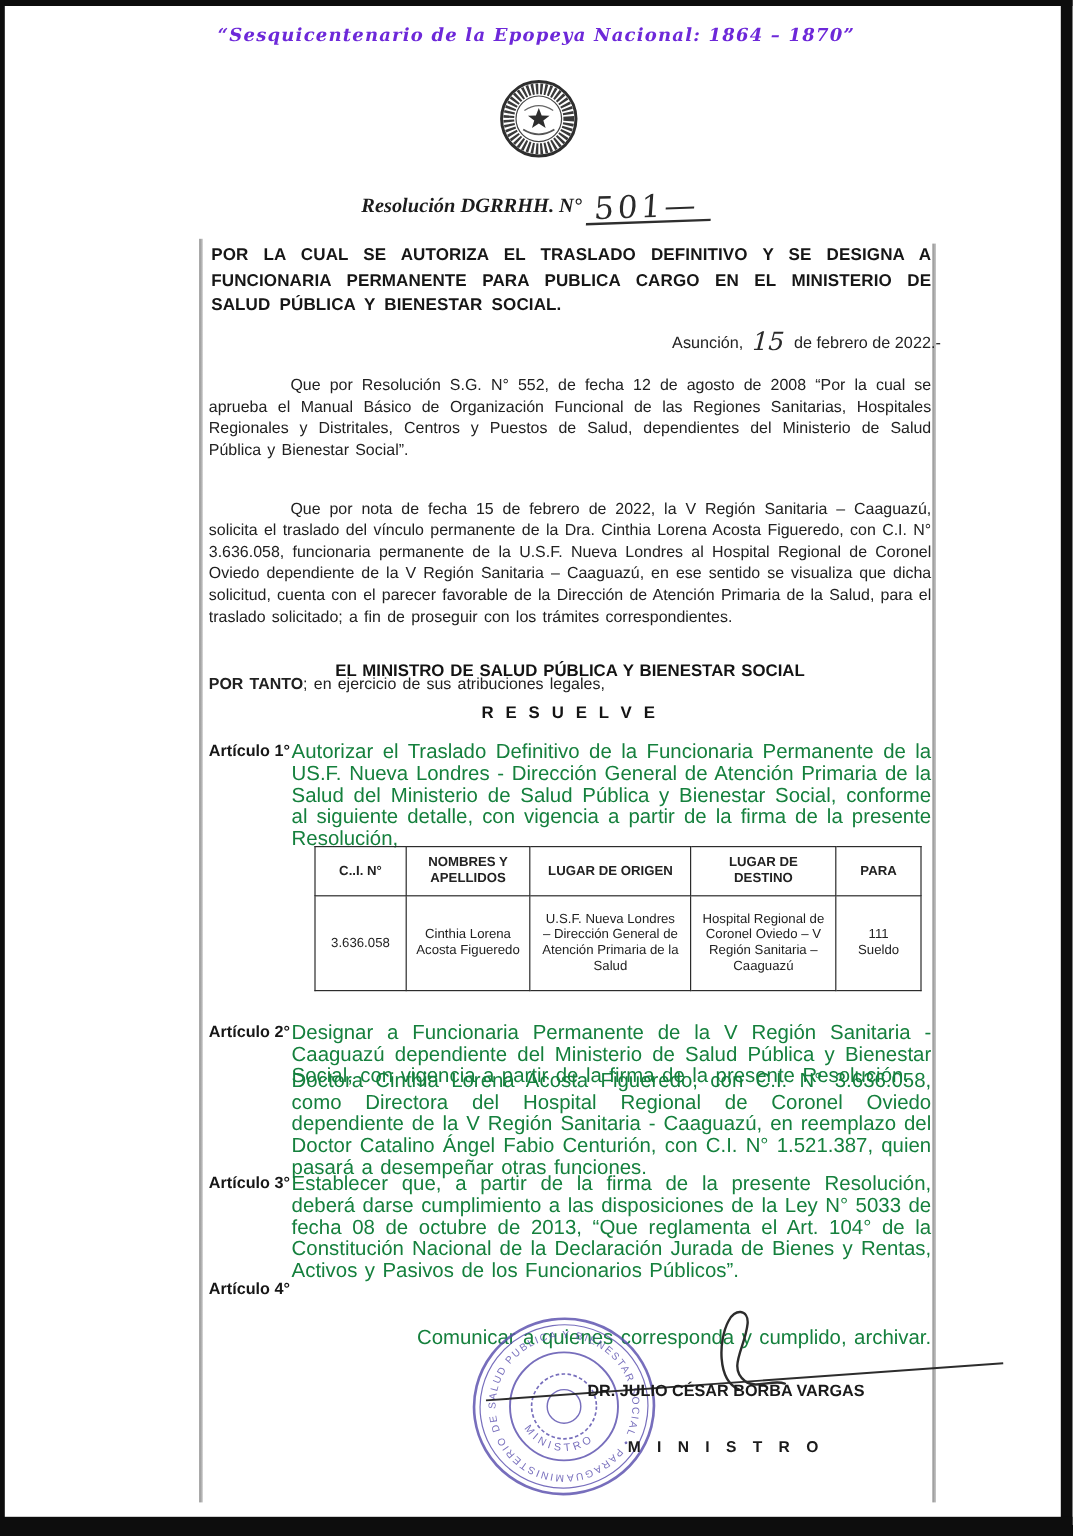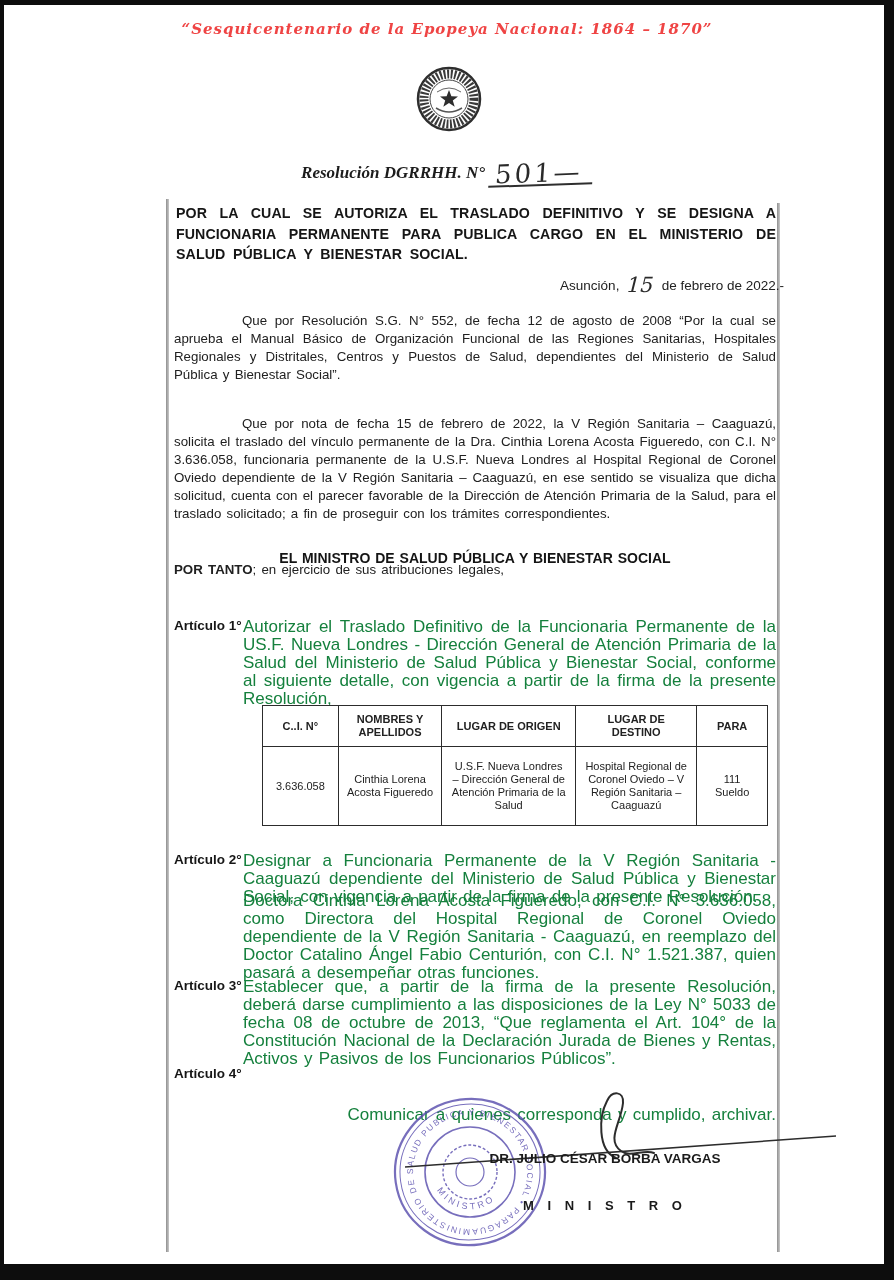--- a/index.html
+++ b/index.html
@@ -14,21 +14,21 @@
   .frame.left{left:0;top:0;width:4px;height:1280px;}
   .frame.right{left:884px;top:0;width:10px;height:1280px;}
   .frame.bottom{left:0;top:1264px;width:894px;height:16px;}
   
   .scanline{position:absolute;width:3px;background:linear-gradient(to right,#8f8f8f,#c9c9c9);}
   .scanline.sl-left{left:166px;top:199px;height:1053px;}
   .scanline.sl-right{left:777px;top:203px;height:1049px;}
   .quote-line{
     position:absolute;left:0;top:20px;width:894px;text-align:center;
     font-family:"DejaVu Serif", serif;font-style:italic;font-weight:bold;
-    font-size:15px;letter-spacing:1px;color:#ef4444;
+    font-size:15px;letter-spacing:1px;color:#6d28d9;
   }
   .seal-wrap{position:absolute;left:416px;top:66px;width:66px;height:66px;}
   .gov-lines{position:absolute;left:0;top:116px;width:894px;text-align:center;
     font-family:"Liberation Serif", serif;font-style:italic;font-weight:bold;
     color:#202020;}
   .gov-lines .l1{font-size:15px;line-height:17px;}
   .gov-lines .l2{font-size:15px;line-height:18px;}
   .res-line{position:absolute;left:0;top:162px;width:894px;text-align:center;
     font-family:"Liberation Serif", serif;font-style:italic;font-weight:bold;
     font-size:17px;color:#1c1c1c;}
@@ -138,20 +138,21 @@
     <span class="date-day">15</span>
     <span>de febrero de 2022.-</span>
   </div>
 
   <div class="para indent p1">Que por Resolución S.G. N° 552, de fecha 12 de agosto de 2008 “Por la cual se aprueba el Manual Básico de Organización Funcional de las Regiones Sanitarias, Hospitales Regionales y Distritales, Centros y Puestos de Salud, dependientes del Ministerio de Salud Pública y Bienestar Social”.</div>
   <div class="para indent p2">Que por nota de fecha 15 de febrero de 2022, la V Región Sanitaria – Caaguazú, solicita el traslado del vínculo permanente de la Dra. Cinthia Lorena Acosta Figueredo, con C.I. N° 3.636.058, funcionaria permanente de la U.S.F. Nueva Londres al Hospital Regional de Coronel Oviedo dependiente de la V Región Sanitaria – Caaguazú, en ese sentido se visualiza que dicha solicitud, cuenta con el parecer favorable de la Dirección de Atención Primaria de la Salud, para el traslado solicitado; a fin de proseguir con los trámites correspondientes.</div>
 
   <div class="para portanto"><b>POR TANTO</b><span>; en ejercicio de sus atribuciones legales,</span></div>
 
   <div class="minister-heading">EL MINISTRO DE SALUD PÚBLICA Y BIENESTAR SOCIAL</div>
+  <div class="resuelve">R E S U E L V E</div>
 
   <div class="article art-1">
     <span class="art-label">Artículo 1°</span>
     <div class="art-text">Autorizar el Traslado Definitivo de la Funcionaria Permanente de la US.F. Nueva Londres - Dirección General de Atención Primaria de la Salud del Ministerio de Salud Pública y Bienestar Social, conforme al siguiente detalle, con vigencia a partir de la firma de la presente Resolución,</div>
   </div>
 
   <table class="res-table">
     <colgroup>
       <col class="col-ci">
         <col class="col-nom">

